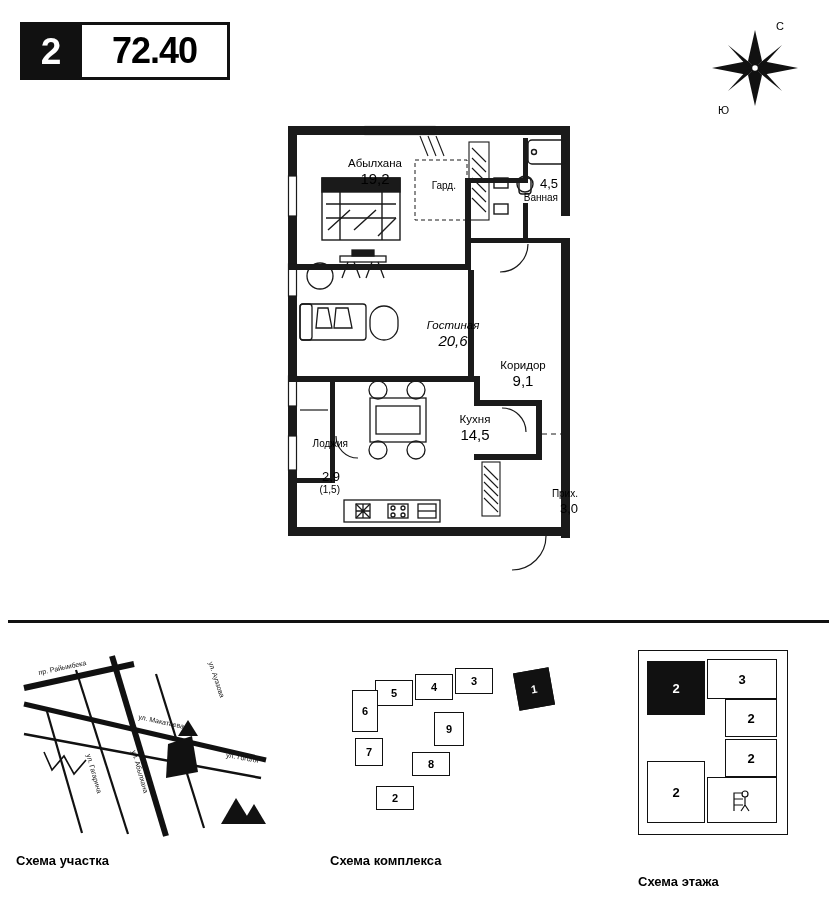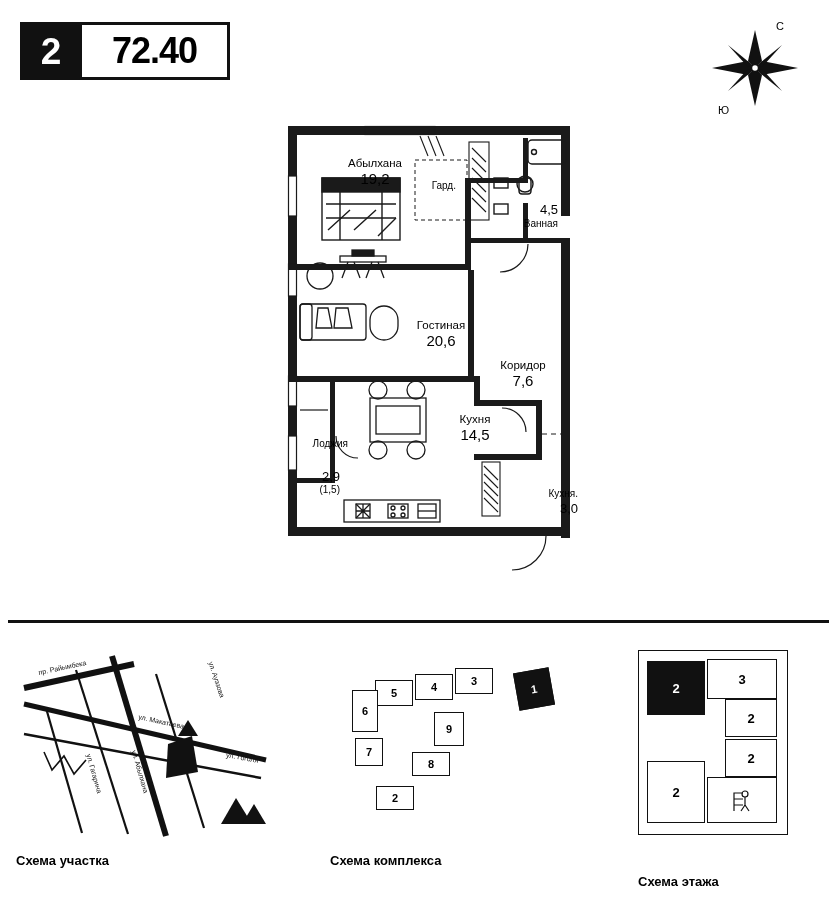--- a/index.html
+++ b/index.html
@@ -229,45 +229,45 @@
       </g>
     </svg>
 
     <div class="planlabel" style="left:50px; top:38px; width:110px;">
       <span>Абылхана</span><br>
       <span class="val">19,2</span>
     </div>
     <div class="planlabel sm" style="left:128px; top:62px; width:58px;">
       <span>Гард.</span>
     </div>
-    <div class="planlabel sm" style="left:212px; top:58px; width:76px;margin-top:26px;">
+    <div class="planlabel sm" style="left:212px; top:58px; width:76px;">
       <span class="val">4,5</span><br>
       <span>Ванная</span>
     </div>
-    <div class="planlabel" style="left:116px; top:200px; width:110px;">
+    <div class="planlabel" style="left:128px; top:200px; width:110px;font-style:italic;">
       <span>Гостиная</span><br>
       <span class="val">20,6</span>
     </div>
     <div class="planlabel" style="left:208px; top:240px; width:90px;">
       <span>Коридор</span><br>
-      <span class="val">7,6</span>
+      <span class="val">9,1</span>
     </div>
     <div class="planlabel" style="left:158px; top:294px; width:94px;">
       <span>Кухня</span><br>
       <span class="val">14,5</span>
     </div>
     <div class="planlabel sm" style="left:8px; top:320px; width:70px;">
       <span>Лоджия</span>
     </div>
     <div class="planlabel sm" style="left:10px; top:352px; width:60px; line-height:1.1;">
       <span class="val">2,9</span><br>
       <span>(1,5)</span>
     </div>
     <div class="planlabel sm" style="left:248px; top:370px; width:60px;">
-      <span>Кухня.</span><br>
+      <span>Прих.</span><br>
       <span class="val">3,0</span>
     </div>
   </div>
 
   <div class="divider"></div>
 
   <div class="panel" style="left:16px; top:648px; width:270px; height:190px;">
     <svg width="270" height="190" viewBox="0 0 270 190">
       <g stroke="#111" fill="none">
         <path d="M8 40 L118 16" stroke-width="6"></path>

